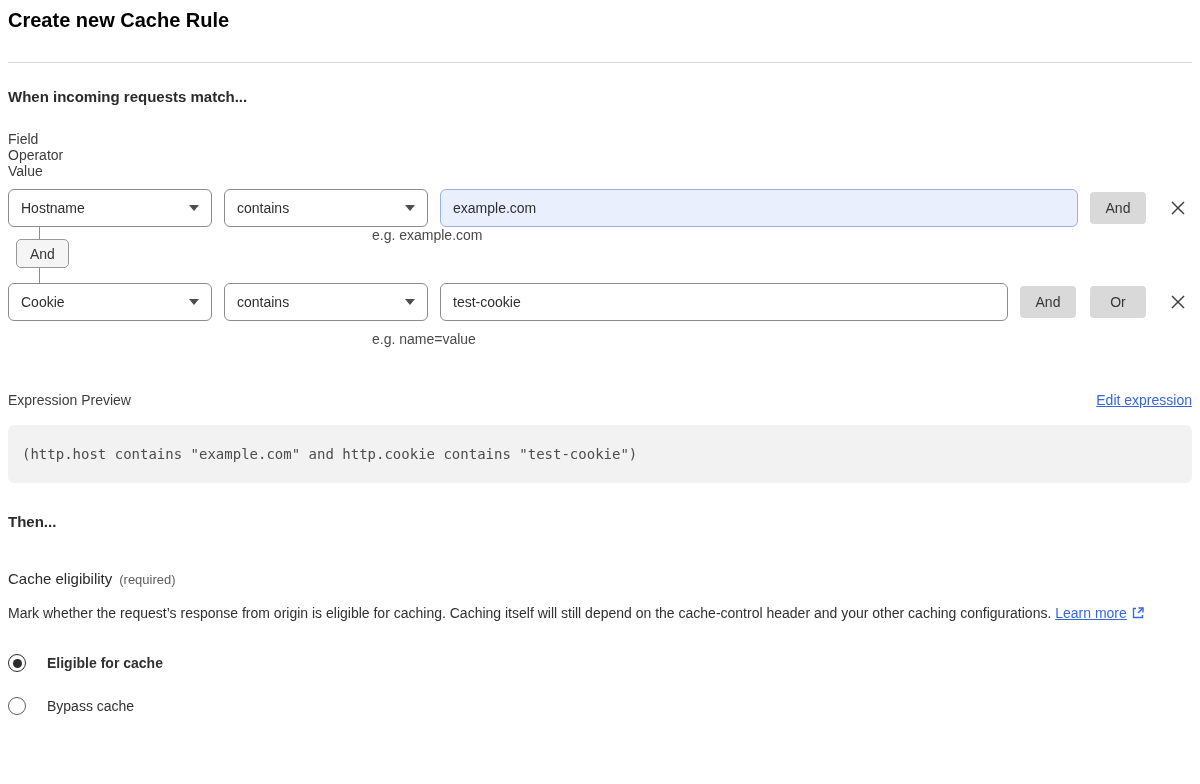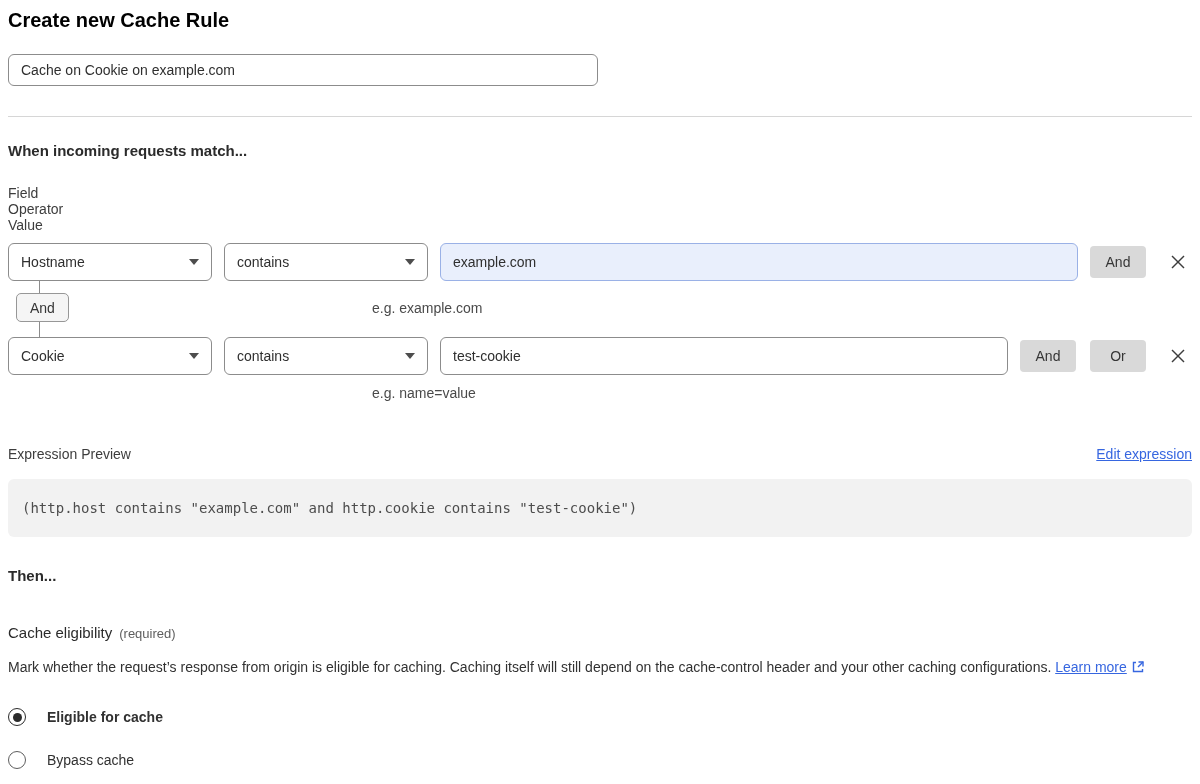--- a/index.html
+++ b/index.html
@@ -124,21 +124,21 @@
     position: absolute; left: 8px; top: 12px;
     font-family: "Liberation Sans", "DejaVu Sans", sans-serif;
     font-size: 14px; color: #363636;
     background: #f5f5f5;
     border: 1px solid #979797;
     border-radius: 5px;
     height: 29px; padding: 0 13px;
     cursor: pointer;
     z-index: 2;
   }
-  .hint-under-value { position: absolute; left: 364px; top: 19px; margin-top: 0; }
+  .hint-under-value { position: absolute; left: 364px; top: 0; margin-top: 0; }
   .hint2 { margin-left: 364px; margin-top: 10px; }
 
   
   .expr-header {
     display: flex; justify-content: space-between; align-items: flex-end;
     margin-top: 45px;
   }
   .expr-label { font-size: 14px; color: #3d3d3d; }
   a.blue-link {
     font-size: 14px;
@@ -191,21 +191,20 @@
   svg.x-glyph line { stroke: #3d3d3d; stroke-width: 1.4; }
 </style>
 </head>
 <body>
 
 <div class="page">
 
   <h1 class="page-title">Create new Cache Rule</h1>
 
   <div>
-    <input class="text-input rule-name-input" value="Cache on Cookie on example.com" style="">
   </div>
 
   <hr class="divider">
 
   <h2 class="section-heading">When incoming requests match...</h2>
 
   <div>
     <div class="col-labels">
       <div class="col-label w-select">Field</div>
       <div class="col-label w-select">Operator</div>

